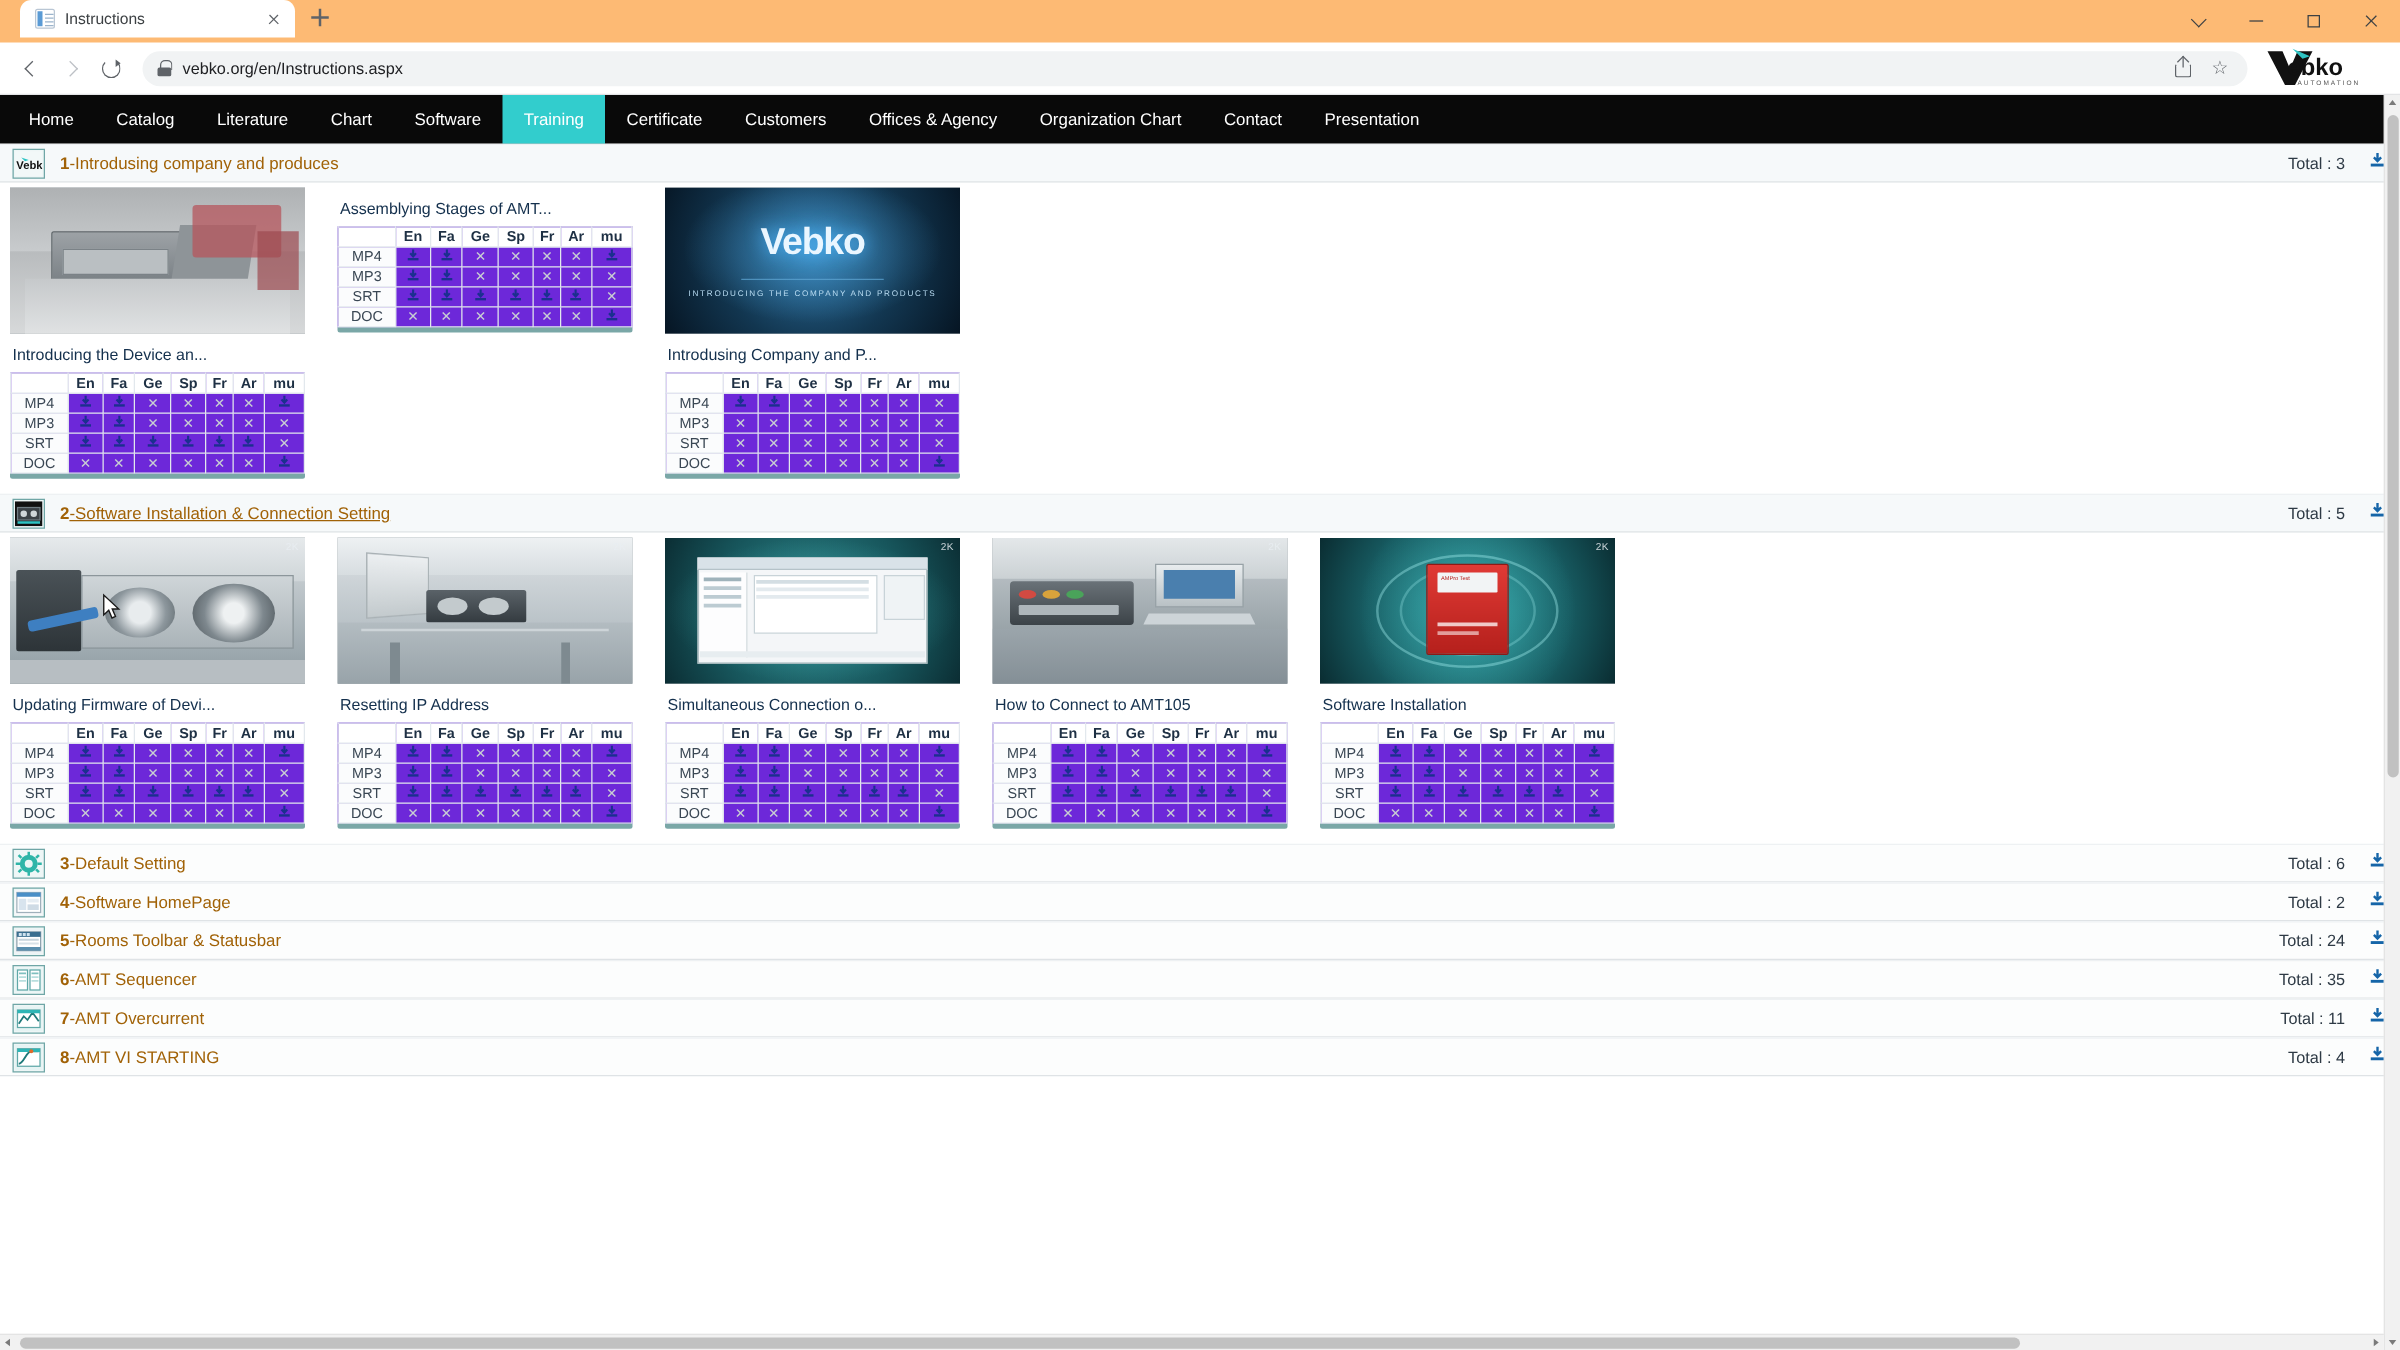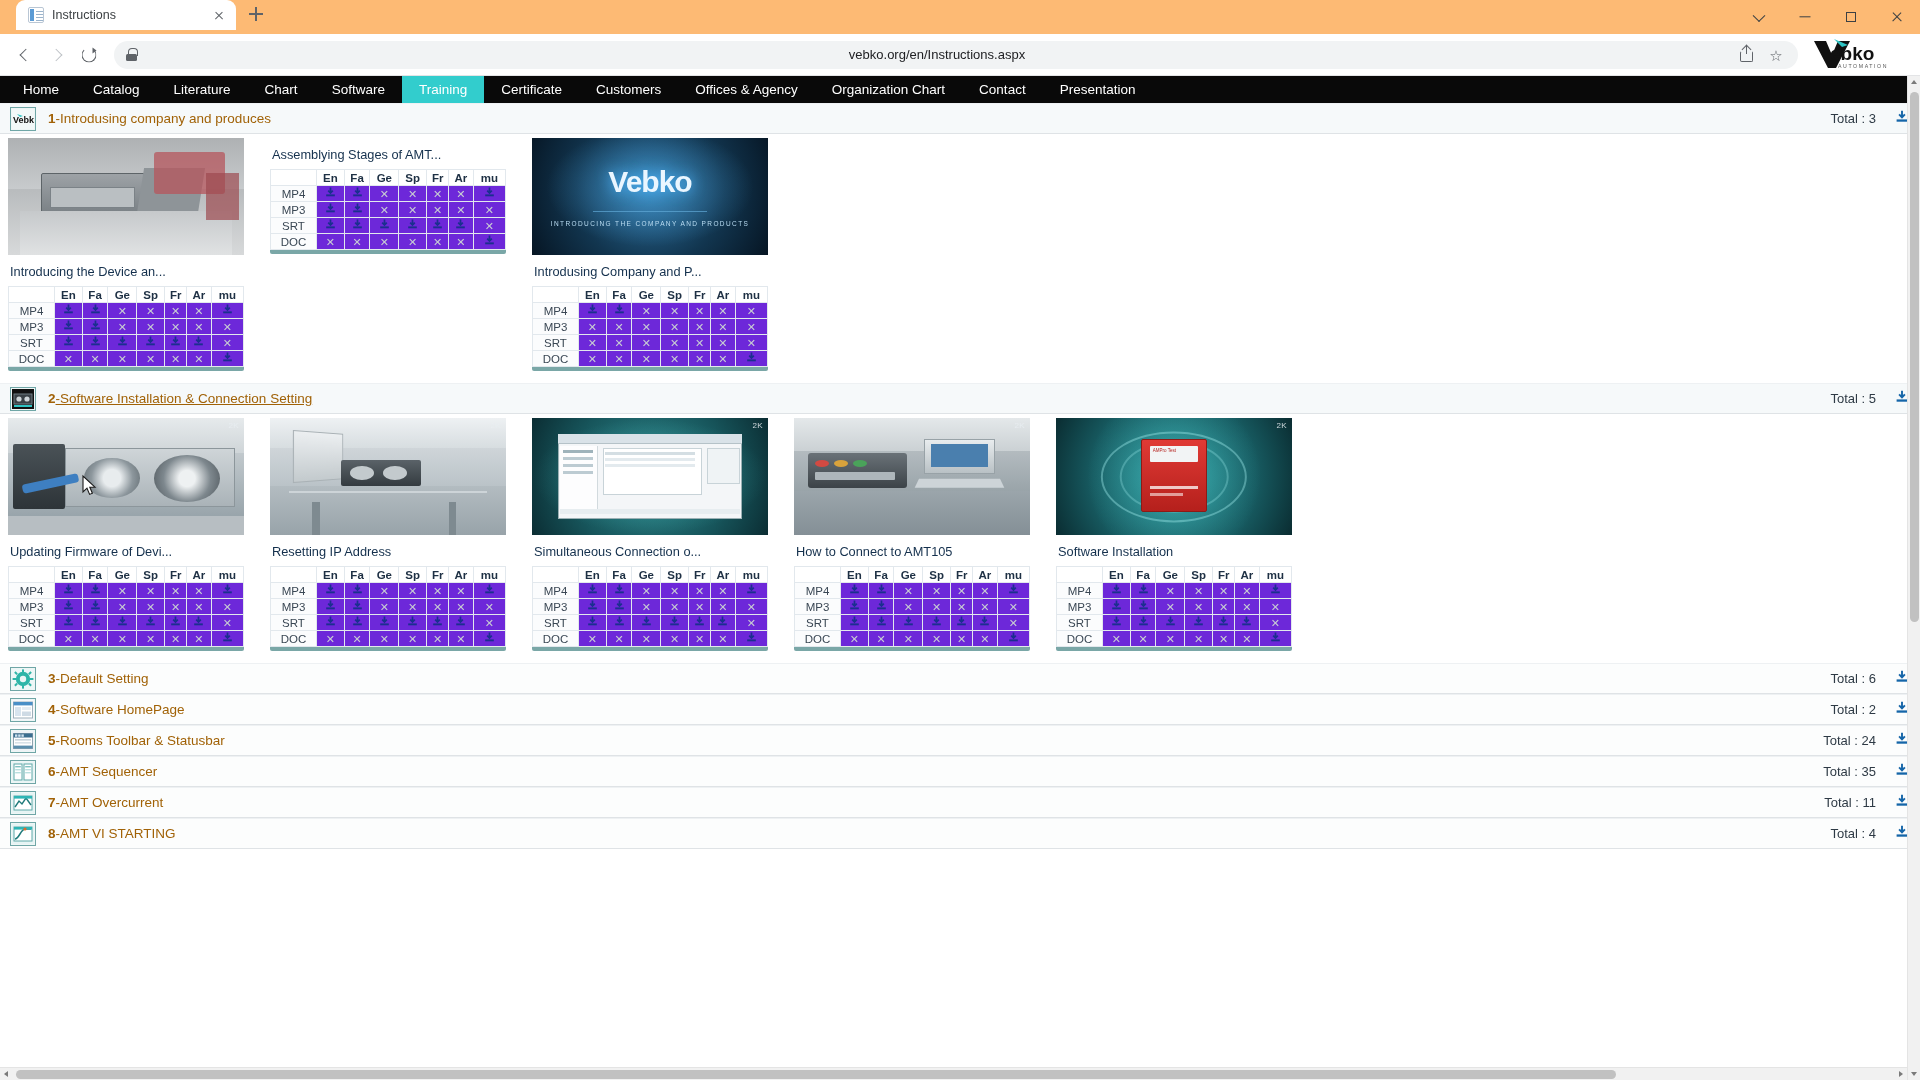--- a/index.html
+++ b/index.html
@@ -62,21 +62,21 @@
   .wc-chev { width:9px; height:9px; border-right:1.4px solid #3c4043; border-bottom:1.4px solid #3c4043;
              transform: translate(-50%,-65%) rotate(45deg); }
   .wc-min  { width:11px; height:1.4px; background:#3c4043; }
   .wc-max  { width:10px; height:10px; border:1.4px solid #3c4043; }
   .wc-close-a, .wc-close-b { width:12px; height:1.4px; background:#3c4043; }
   .wc-close-a { transform: translate(-50%,-50%) rotate(45deg); }
   .wc-close-b { transform: translate(-50%,-50%) rotate(-45deg); }
 
   .toolbar {
     height: 42px; background: #fff; display: flex; align-items: center;
-    padding: 16px 10px; gap: 2px; border-bottom: 1px solid #e3e4e6; text-align: center;
+    padding: 16px 10px; gap: 2px; border-bottom: 1px solid #e3e4e6;
   }
   .nav-btn { width: 30px; height: 30px; position: relative; border-radius: 50%; flex: 0 0 30px; }
   .arrow-l, .arrow-r {
     position:absolute; left:50%; top:50%; width:9px; height:9px;
     border-left:1.7px solid #5f6368; border-bottom:1.7px solid #5f6368;
   }
   .arrow-l { transform: translate(-40%,-50%) rotate(45deg); }
   .arrow-r { transform: translate(-60%,-50%) rotate(-135deg); border-color:#bdc1c6; }
   .reload { position:absolute; left:50%; top:50%; transform:translate(-50%,-50%);
             width:15px; height:15px; border:1.8px solid #5f6368; border-radius:50%;
@@ -105,21 +105,21 @@
   .vebko-logo {
     width: 98px; height: 34px; flex: 0 0 98px; position: relative;
     margin-left: 4px; overflow: hidden;
   }
   .vebko-logo svg { display:block; }
 
   
   .page { flex: 1 1 auto; position: relative; overflow: hidden; background:#fff; }
 
   .navbar {
-    height: 27px; background: #090909; display: flex; align-items: stretch;
+    height: 39px; background: #090909; display: flex; align-items: stretch;
     padding-left: 6px; width: 100%;
   }
   .navitem {
     display: flex; align-items: center; padding: 0 17px;
     color: #ffffff; font-size: 13.5px; white-space: nowrap;
   }
   .navitem.active { background: #32CDCD; color: #ffffff; }
 
   .content { position: relative; height: calc(100% - 27px); overflow: hidden; background:#fff; }
 

